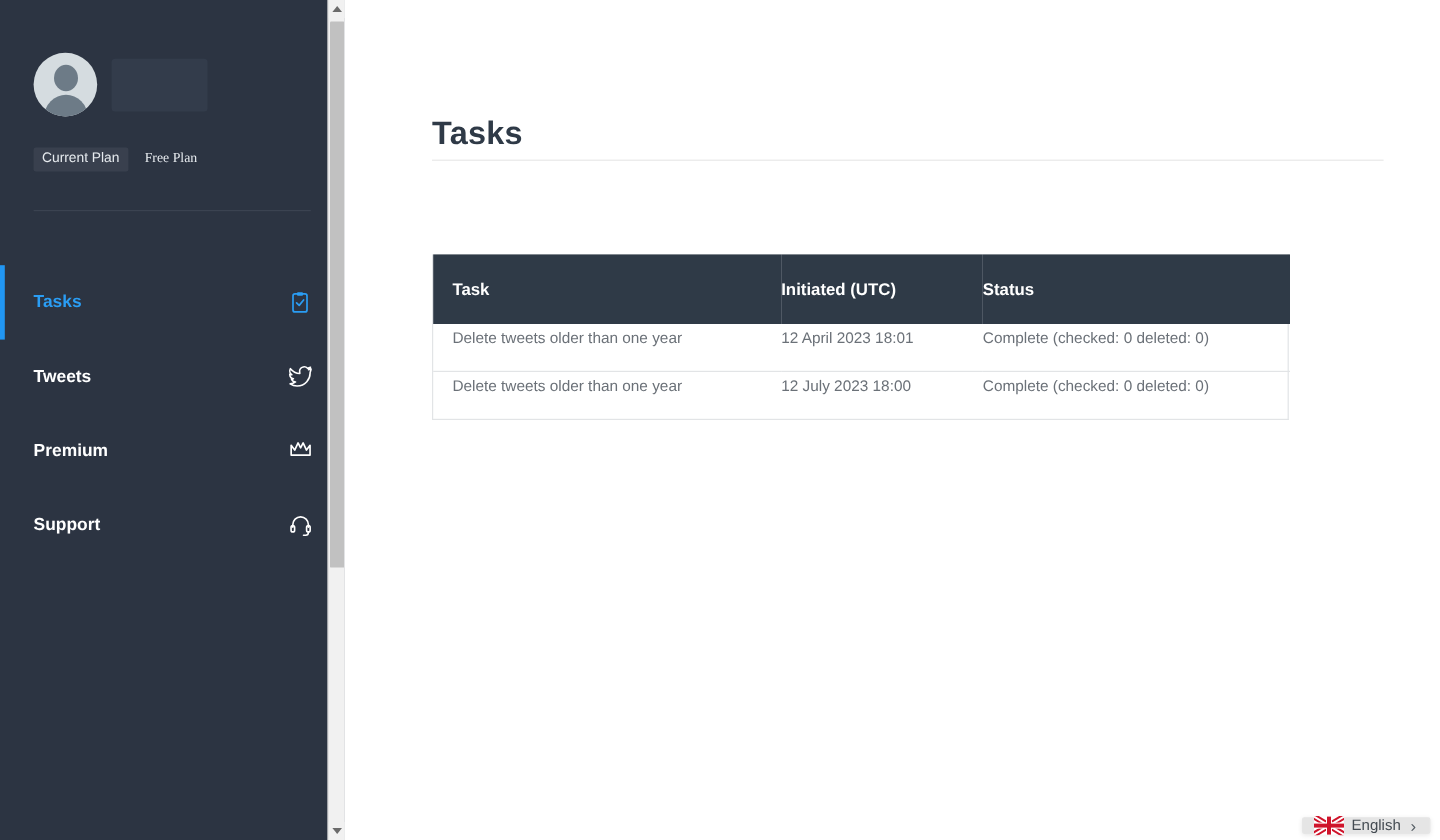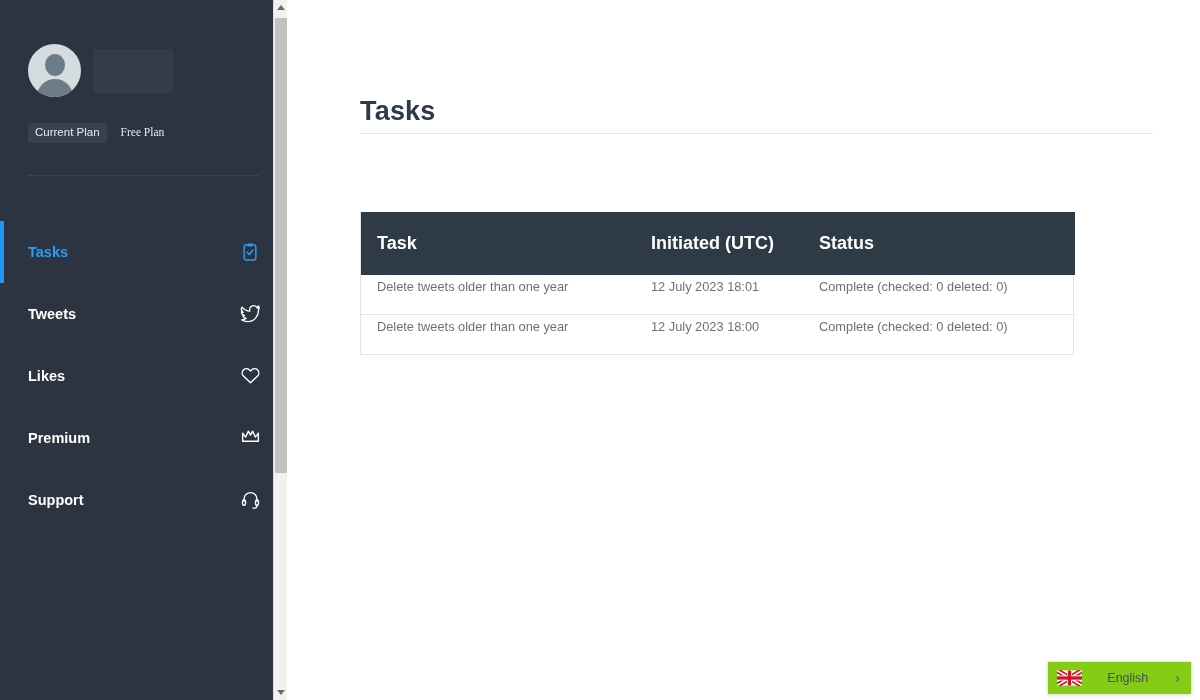--- a/index.html
+++ b/index.html
@@ -197,21 +197,21 @@
     background: #ffffff;
   }
   table.tasks {
     width: 100%;
     border-collapse: collapse;
     table-layout: fixed;
   }
   table.tasks thead th {
     background: #2f3a47;
     color: #ffffff;
-    font-size: 18px;
+    font-size: 14px;
     font-weight: bold;
     text-align: left;
     padding: 21px 0 21px 0;
     border: none;
   }
   table.tasks thead th:nth-child(1) { padding-left: 16px; width: 290px; }
   table.tasks thead th:nth-child(2) { width: 168px; }
   table.tasks thead th:nth-child(3) { width: 256px; }
   table.tasks tbody td {
     font-size: 12.8px;
@@ -221,26 +221,26 @@
     vertical-align: middle;
   }
   table.tasks tbody tr:first-child td { border-top: none; }
   table.tasks tbody td:nth-child(1) { padding-left: 16px; }
 
   
   .lang-widget {
     position: absolute;
     right: 8px;
     bottom: 5px;
-    height: 34px;
-    display: flex;
-    align-items: center;
-    gap: 25px;
+    height: 14px;
+    display: flex;
+    align-items: center;
+    gap: 6px;
     padding: 0 11px 0 9px;
-    background: #84cc16;
+    background: #e5e5e5;
     border: 1px solid #e6e6e6;
     border-radius: 2px;
     box-shadow: 0 1px 4px rgba(0,0,0,0.10);
     cursor: pointer;
     user-select: none;
   }
   .flag {
     width: 25px; height: 16px;
     flex: 0 0 25px;
   }
@@ -293,28 +293,20 @@
 
       <div class="nav-item">
         <span class="label">Tweets</span>
         <span class="nav-icon">
           <svg width="21" height="21" viewBox="0 0 24 24" fill="none" stroke="#ffffff" stroke-width="1.5" stroke-linejoin="round">
             <path d="M22 5.1c-.8.35-1.6.58-2.5.68a4.3 4.3 0 0 0 1.9-2.38c-.85.5-1.78.86-2.77 1.06A4.35 4.35 0 0 0 11.2 8.4c0 .34.03.67.1.98A12.35 12.35 0 0 1 2.3 4.8a4.35 4.35 0 0 0 1.35 5.8c-.72-.02-1.4-.22-1.98-.54v.05a4.35 4.35 0 0 0 3.5 4.26c-.65.18-1.35.2-2 .08a4.36 4.36 0 0 0 4.06 3.02A8.73 8.73 0 0 1 2 19.3a12.3 12.3 0 0 0 6.68 1.96c8.02 0 12.4-6.64 12.4-12.4l-.01-.56A8.8 8.8 0 0 0 22 5.1z"></path>
           </svg>
         </span>
       </div>
 
-      <div class="nav-item">
-        <span class="label">Likes</span>
-        <span class="nav-icon">
-          <svg width="21" height="21" viewBox="0 0 24 24" fill="none" stroke="#ffffff" stroke-width="1.6" stroke-linejoin="round">
-            <path d="M12 20.4 3.9 12.6a4.9 4.9 0 0 1 0-6.9 4.9 4.9 0 0 1 6.9 0l1.2 1.2 1.2-1.2a4.9 4.9 0 0 1 6.9 0 4.9 4.9 0 0 1 0 6.9z"></path>
-          </svg>
-        </span>
-      </div>
 
       <div class="nav-item">
         <span class="label">Premium</span>
         <span class="nav-icon">
           <svg width="21" height="21" viewBox="0 0 24 24" fill="none" stroke="#ffffff" stroke-width="1.6" stroke-linejoin="round">
             <path d="M3 7.5 6.4 12 9.6 5.2 12 9.8l2.4-4.6L17.6 12 21 7.5v9.3H3z" transform="translate(0,-0.5)"></path>
           </svg>
         </span>
       </div>
 
@@ -356,21 +348,21 @@
         <thead>
           <tr>
             <th>Task</th>
             <th>Initiated (UTC)</th>
             <th>Status</th>
           </tr>
         </thead>
         <tbody>
           <tr>
             <td>Delete tweets older than one year</td>
-            <td>12 July 2023 18:01</td>
+            <td>12 April 2023 18:01</td>
             <td>Complete (checked: 0 deleted: 0)</td>
           </tr>
           <tr>
             <td>Delete tweets older than one year</td>
             <td>12 July 2023 18:00</td>
             <td>Complete (checked: 0 deleted: 0)</td>
           </tr>
         </tbody>
       </table>
     </div>

